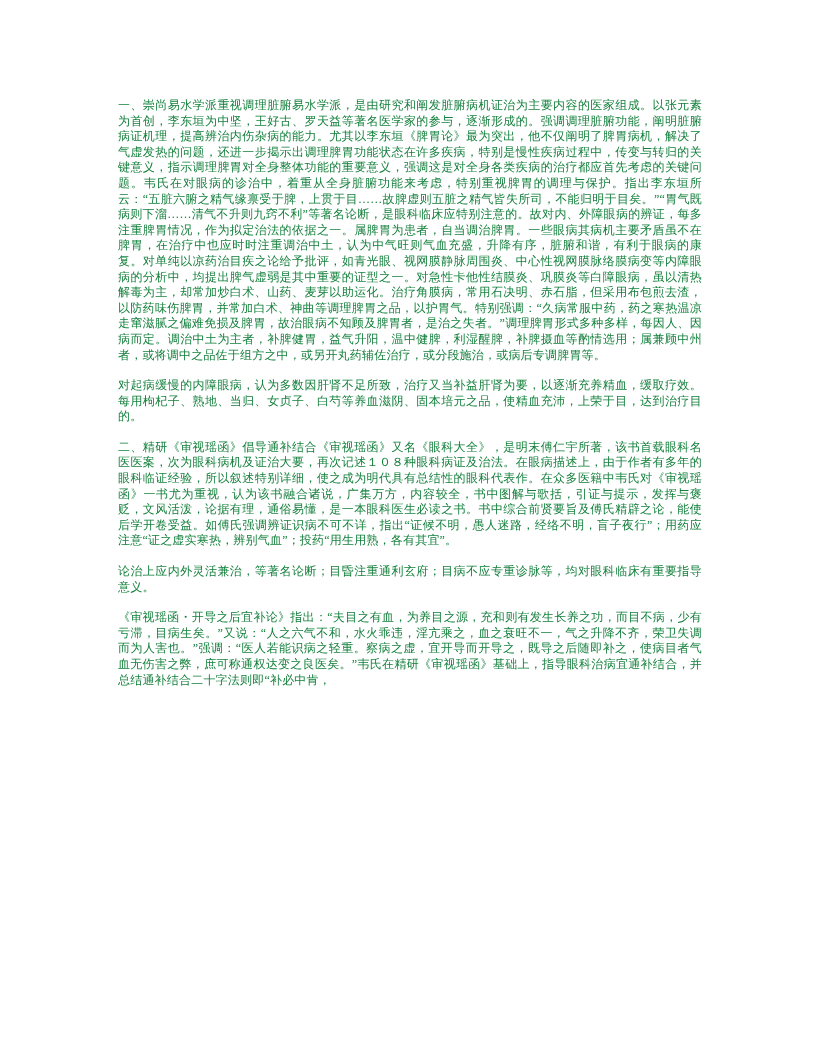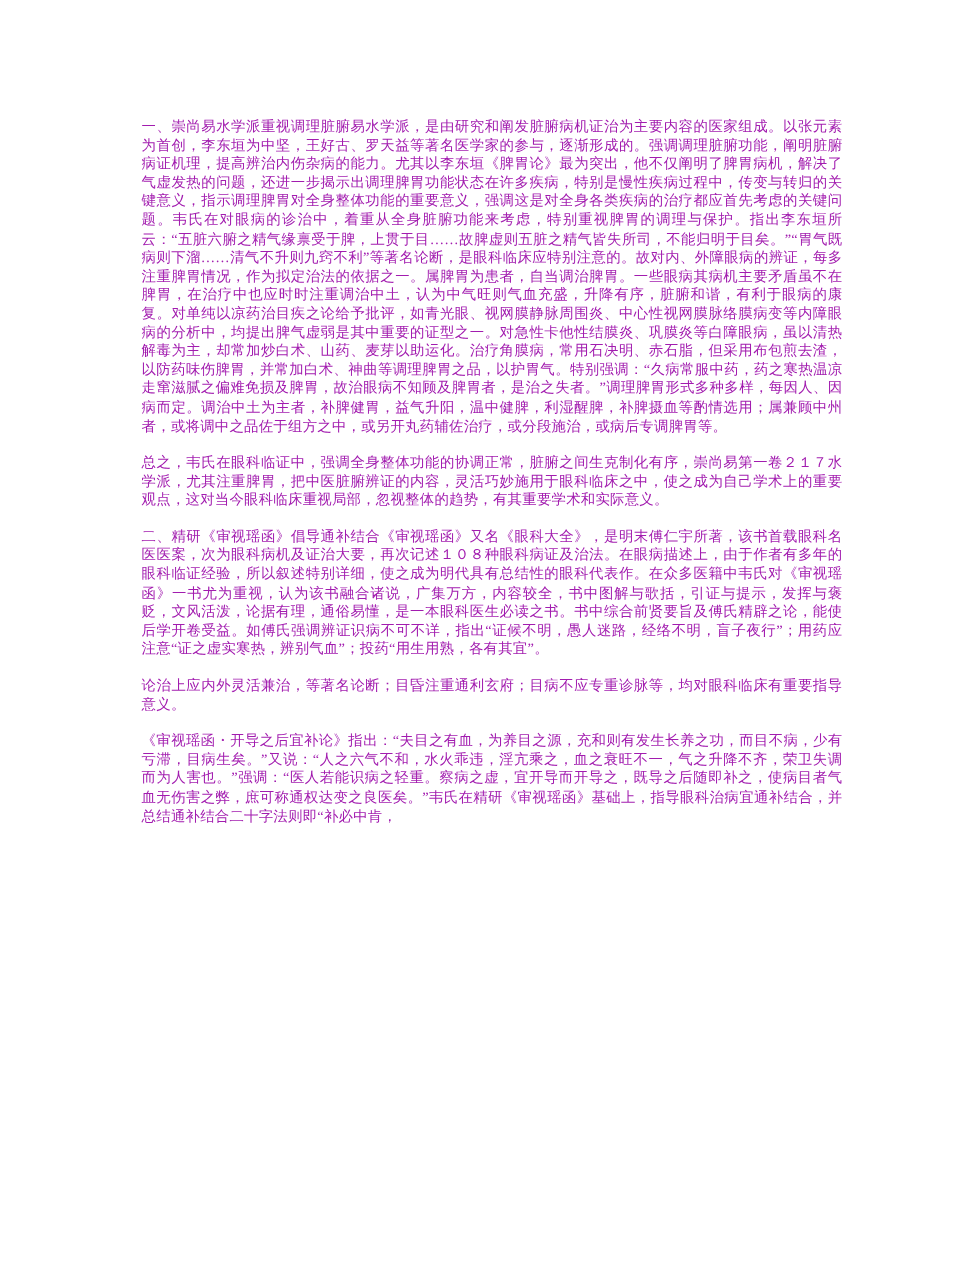--- a/index.html
+++ b/index.html
@@ -14,39 +14,39 @@
     margin: 0 auto;
     background: #ffffff;
     overflow: hidden;
     font-family: "Liberation Serif", "DejaVu Serif", serif;
   }
   .content {
     position: absolute;
     top: 98px;
     left: 118px;
     width: 584px;
-    color: #a21caf;
+    color: #15803d;
   }
   .content p {
     margin: 0 0 15px 0;
     font-size: 12px;
     line-height: 15.6px;
     text-align: justify;
     text-justify: inter-ideograph;
     word-break: break-all;
     letter-spacing: 0.2px;
   }
   .content p:last-child {
     margin-bottom: 0;
   }
 </style>
 </head>
 <body>
 
 <div class="page">
   <div class="content">
     <p>一、崇尚易水学派重视调理脏腑易水学派，是由研究和阐发脏腑病机证治为主要内容的医家组成。以张元素为首创，李东垣为中坚，王好古、罗天益等著名医学家的参与，逐渐形成的。强调调理脏腑功能，阐明脏腑病证机理，提高辨治内伤杂病的能力。尤其以李东垣《脾胃论》最为突出，他不仅阐明了脾胃病机，解决了气虚发热的问题，还进一步揭示出调理脾胃功能状态在许多疾病，特别是慢性疾病过程中，传变与转归的关键意义，指示调理脾胃对全身整体功能的重要意义，强调这是对全身各类疾病的治疗都应首先考虑的关键问题。韦氏在对眼病的诊治中，着重从全身脏腑功能来考虑，特别重视脾胃的调理与保护。指出李东垣所云：“五脏六腑之精气缘禀受于脾，上贯于目……故脾虚则五脏之精气皆失所司，不能归明于目矣。”“胃气既病则下溜……清气不升则九窍不利”等著名论断，是眼科临床应特别注意的。故对内、外障眼病的辨证，每多注重脾胃情况，作为拟定治法的依据之一。属脾胃为患者，自当调治脾胃。一些眼病其病机主要矛盾虽不在脾胃，在治疗中也应时时注重调治中土，认为中气旺则气血充盛，升降有序，脏腑和谐，有利于眼病的康复。对单纯以凉药治目疾之论给予批评，如青光眼、视网膜静脉周围炎、中心性视网膜脉络膜病变等内障眼病的分析中，均提出脾气虚弱是其中重要的证型之一。对急性卡他性结膜炎、巩膜炎等白障眼病，虽以清热解毒为主，却常加炒白术、山药、麦芽以助运化。治疗角膜病，常用石决明、赤石脂，但采用布包煎去渣，以防药味伤脾胃，并常加白术、神曲等调理脾胃之品，以护胃气。特别强调：“久病常服中药，药之寒热温凉走窜滋腻之偏难免损及脾胃，故治眼病不知顾及脾胃者，是治之失者。”调理脾胃形式多种多样，每因人、因病而定。调治中土为主者，补脾健胃，益气升阳，温中健脾，利湿醒脾，补脾摄血等酌情选用；属兼顾中州者，或将调中之品佐于组方之中，或另开丸药辅佐治疗，或分段施治，或病后专调脾胃等。</p>
-    <p>总之，韦氏在眼科临证中，强调全身整体功能的协调正常，脏腑之间生克制化有序，崇尚易第一卷２１７水学派，尤其注重脾胃，把中医脏腑辨证的内容，灵活巧妙施用于眼科临床之中，使之成为自己学术上的重要观点，这对当今眼科临床重视局部，忽视整体的趋势，有其重要学术和实际意义。</p>
+    <p>对起病缓慢的内障眼病，认为多数因肝肾不足所致，治疗又当补益肝肾为要，以逐渐充养精血，缓取疗效。每用枸杞子、熟地、当归、女贞子、白芍等养血滋阴、固本培元之品，使精血充沛，上荣于目，达到治疗目的。</p>
     <p>二、精研《审视瑶函》倡导通补结合《审视瑶函》又名《眼科大全》，是明末傅仁宇所著，该书首载眼科名医医案，次为眼科病机及证治大要，再次记述１０８种眼科病证及治法。在眼病描述上，由于作者有多年的眼科临证经验，所以叙述特别详细，使之成为明代具有总结性的眼科代表作。在众多医籍中韦氏对《审视瑶函》一书尤为重视，认为该书融合诸说，广集万方，内容较全，书中图解与歌括，引证与提示，发挥与褒贬，文风活泼，论据有理，通俗易懂，是一本眼科医生必读之书。书中综合前贤要旨及傅氏精辟之论，能使后学开卷受益。如傅氏强调辨证识病不可不详，指出“证候不明，愚人迷路，经络不明，盲子夜行”；用药应注意“证之虚实寒热，辨别气血”；投药“用生用熟，各有其宜”。</p>
     <p>论治上应内外灵活兼治，等著名论断；目昏注重通利玄府；目病不应专重诊脉等，均对眼科临床有重要指导意义。</p>
     <p>《审视瑶函・开导之后宜补论》指出：“夫目之有血，为养目之源，充和则有发生长养之功，而目不病，少有亏滞，目病生矣。”又说：“人之六气不和，水火乖违，淫亢乘之，血之衰旺不一，气之升降不齐，荣卫失调而为人害也。”强调：“医人若能识病之轻重。察病之虚，宜开导而开导之，既导之后随即补之，使病目者气血无伤害之弊，庶可称通权达变之良医矣。”韦氏在精研《审视瑶函》基础上，指导眼科治病宜通补结合，并总结通补结合二十字法则即“补必中肯，</p>
   </div>
 </div>
 
 </body></html>

